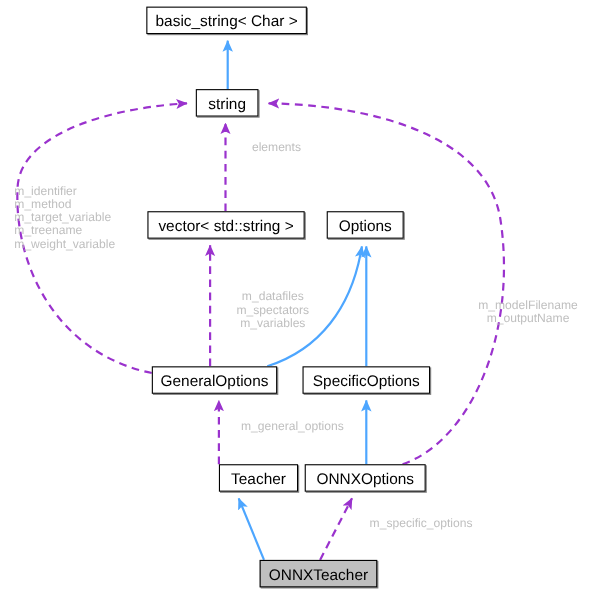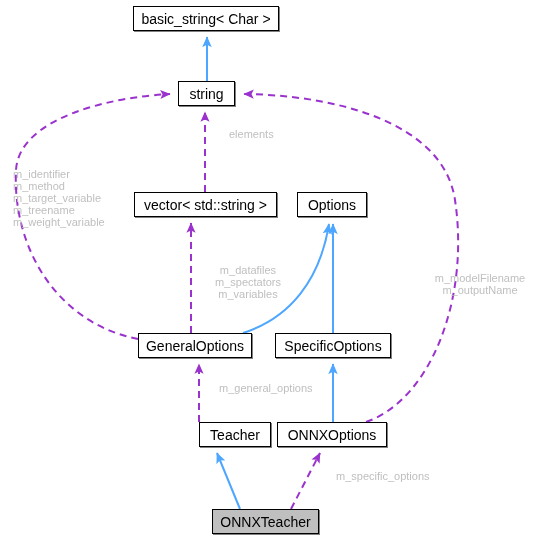--- a/index.html
+++ b/index.html
@@ -18,21 +18,21 @@
     background:#ffffff;
     color:#000000;
     font-size:14px;
     line-height:1;
     display:flex;
     align-items:center;
     justify-content:center;
     white-space:nowrap;
     box-shadow:1px 1px 0 0 #808080;
   }
-  .node.highlight{background:#bfbfbf;}
+  .node.highlight{background:#bfbfbf;margin-left:24px;}
   .edge-label{
     position:absolute;
     color:#bfbfbf;
     font-size:11px;
     line-height:12px;
     white-space:nowrap;
     text-align:center;
   }
   .edge-label.left-block{text-align:left;}
 </style>

